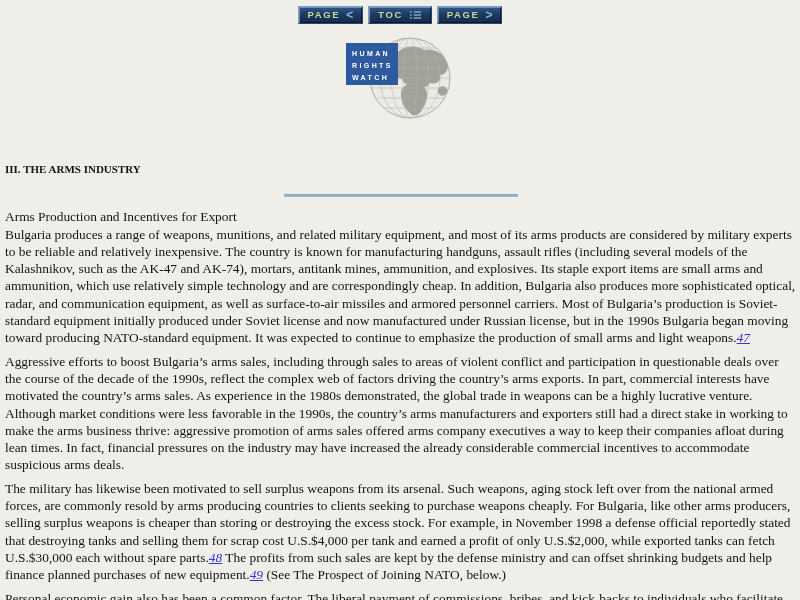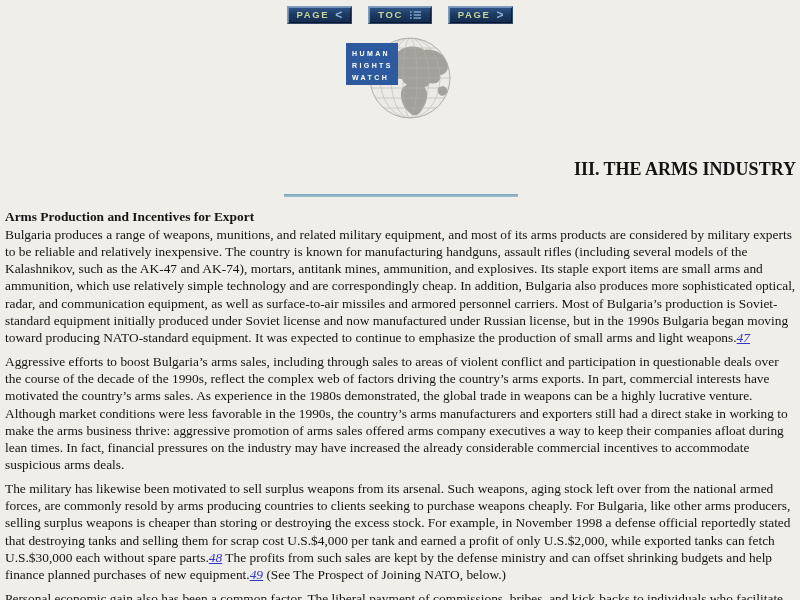--- a/index.html
+++ b/index.html
@@ -13,21 +13,21 @@
     font-size: 13.4px;
     line-height: 17.3px;
     color: #141414;
   }
 
   
   .nav-bar {
     display: flex;
     justify-content: center;
     align-items: center;
-    gap: 16px;
+    gap: 5px;
     padding-top: 6px;
   }
   .nav-btn {
     display: inline-flex;
     align-items: center;
     gap: 6px;
     height: 18px;
     box-sizing: border-box;
     padding: 2px 9px 3px 9px;
     background: linear-gradient(180deg, #30568a 0%, #1d3c63 45%, #132b4c 100%);
@@ -55,32 +55,31 @@
   .logo-wrap {
     text-align: center;
     margin-top: 11px;
     height: 86px;
   }
 
   
   .content { padding: 0 4px 0 5px; }
   .page-title {
     margin: 40px 0 0 0;
-    font-size: 18px;
+    font-size: 11px;
     font-weight: bold;
-    text-align: right;
   }
   .divider {
     width: 234px;
     height: 3px;
     margin: 16px auto 11px auto;
     background: linear-gradient(180deg, #7fa4ba 0%, #9dbfd2 100%);
     border: 0;
   }
-  .subheading { font-weight: bold; margin: 0; }
+  .subheading { font-weight: normal; margin: 0; }
 
   
   .article p { margin: 0 0 6px 0; }
   .article a {
     color: #3434cf;
     text-decoration: underline;
     cursor: pointer;
     font-style: italic;
   }
 </style>

